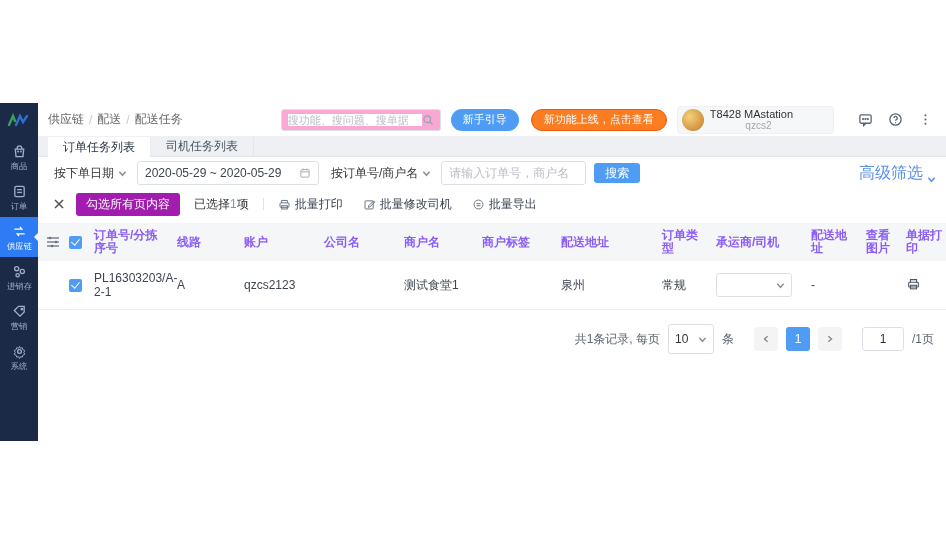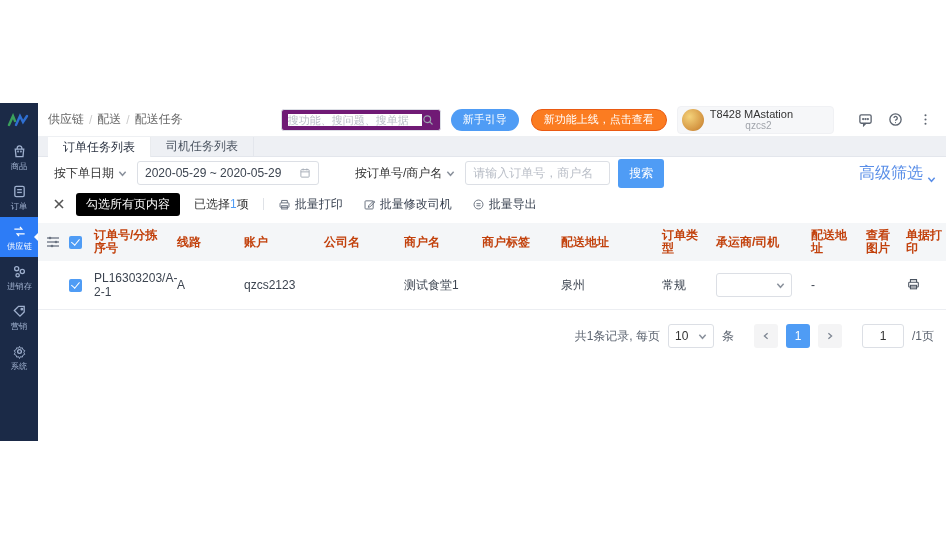--- a/index.html
+++ b/index.html
@@ -20,21 +20,21 @@
 
   
   .main { flex:1; display:flex; flex-direction:column; background:#fff; min-width:0; }
 
   
   .topbar { height:34px; display:flex; align-items:center; padding:0 10px 0 10px; border-bottom:1px solid #eef0f3; }
   .breadcrumb { font-size:12px; color:#666; display:flex; gap:5px; align-items:center; white-space:nowrap; }
   .breadcrumb .sep { color:#ccc; }
   .topbar-spacer { flex:1; }
   .global-search { width:160px; height:22px; border:1px solid #dcdfe5; border-radius:3px; display:flex;
-    align-items:center; padding:0 6px; margin-right:10px; background:#701a75; }
+    align-items:center; padding:0 6px; margin-right:10px; background:#f9a8d4; }
   .global-search input { border:none; outline:none; flex:1; font-size:11px; color:#333; min-width:0;
     font-family:inherit; }
   .global-search input::placeholder { color:#b9bec7; }
   .global-search svg { width:12px; height:12px; stroke:#9aa1ad; fill:none; stroke-width:1.6; flex-shrink:0; }
   .pill-btn { height:22px; border-radius:11px; font-size:11px; color:#fff; border:none; padding:0 12px;
     cursor:pointer; white-space:nowrap; font-family:inherit; }
   .pill-blue { background:#4f9cf5; margin-right:12px; }
   .pill-orange { background:#fb7c21; border:1px solid #ea5a12; margin-right:10px; }
   .user-chip { height:28px; background:#f6f7f9; border:1px solid #f0f1f4; border-radius:4px; display:flex;
     align-items:center; padding:0 40px 0 4px; margin-right:12px; cursor:pointer; }
@@ -54,69 +54,69 @@
   .tab.active { background:#ffffff; color:#2b3342; position:relative; margin-bottom:-1px; border-right:1px solid #e9ebee; }
 
   
   .filterbar { height:32px; display:flex; align-items:center; padding:0 10px 0 16px; background:#fff; }
   .dd-label { font-size:12px; color:#333; display:flex; align-items:center; gap:4px; cursor:pointer; white-space:nowrap; }
   .chev { width:9px; height:9px; stroke:#8a919c; fill:none; stroke-width:1.6; }
   .date-input { width:182px; height:24px; border:1px solid #dcdfe5; border-radius:3px; display:flex;
     align-items:center; padding:0 7px; margin-left:10px; font-size:12px; color:#3c4450; background:#fff; cursor:pointer; }
   .date-input .dval { flex:1; white-space:nowrap; }
   .date-input svg { width:12px; height:12px; stroke:#a7adb7; fill:none; stroke-width:1.3; }
-  .kw-dd { margin-left:36px; }
+  .kw-dd { margin-left:12px; }
   .kw-input { width:145px; height:24px; border:1px solid #dcdfe5; border-radius:3px; margin-left:10px;
     padding:0 7px; font-size:12px; color:#333; outline:none; font-family:inherit; }
   .kw-input::placeholder { color:#b9bec7; }
-  .search-btn { height:29px; margin-left:8px; background:#4f9cf5; color:#fff; border:none; border-radius:3px;
+  .search-btn { height:20px; margin-left:8px; background:#4f9cf5; color:#fff; border:none; border-radius:3px;
     font-size:12px; padding:0 11px; cursor:pointer; font-family:inherit; }
   .filter-spacer { flex:1; }
   .adv-filter { font-size:16px; color:#5b8fe8; display:flex; align-items:flex-end; gap:4px; cursor:pointer; white-space:nowrap; }
   .adv-filter .chev { stroke:#5b8fe8; }
 
   
   .toolbar { height:30px; display:flex; align-items:center; padding-left:12px; background:#fff; font-size:12px; }
   .close-x { width:18px; height:18px; display:flex; align-items:center; justify-content:center; color:#555;
     cursor:pointer; margin-right:8px; }
   .close-x svg { width:10px; height:10px; stroke:currentColor; stroke-width:1.6; }
-  .btn-blue-sm { height:23px; background:#000000; color:#fff; border:none; border-radius:3px; font-size:12px;
+  .btn-blue-sm { height:23px; background:#a21caf; color:#fff; border:none; border-radius:3px; font-size:12px;
     padding:0 10px; cursor:pointer; margin-right:14px; font-family:inherit; }
   .sel-text { color:#333; white-space:nowrap; }
   .sel-count { color:#4f9cf5; }
   .tb-divider { width:1px; height:12px; background:#dfe2e7; margin:0 14px; }
   .tb-action { display:flex; align-items:center; gap:4px; color:#394251; cursor:pointer; margin-right:20px; white-space:nowrap; }
   .tb-action svg { width:13px; height:13px; stroke:#6a7280; fill:none; stroke-width:1.2; }
 
   
   .table-wrap { margin:4px 0 0 0; }
   table { border-collapse:collapse; table-layout:fixed; width:908px; font-size:12px; }
   col.c-icon{width:27px} col.c-check{width:25px} col.c-order{width:83px} col.c-line{width:67px}
   col.c-account{width:80px} col.c-company{width:80px} col.c-merchant{width:78px} col.c-tag{width:79px}
   col.c-address{width:101px} col.c-type{width:54px} col.c-carrier{width:95px} col.c-remark{width:55px}
   col.c-image{width:40px} col.c-print{width:44px}
-  thead th { background:#f4f6f8; color:#c2410c; font-weight:bold; text-align:left; padding:6px 4px;
+  thead th { background:#f4f6f8; color:#8b5cf6; font-weight:bold; text-align:left; padding:6px 4px;
     font-size:12px; line-height:13px; white-space:normal;margin-top:39px; }
   thead th:first-child { padding-left:8px; }
   tbody td { padding:10px 4px; color:#3c4450; border-bottom:1px solid #eceef2; background:#fff; }
   tbody td:first-child { padding-left:8px; }
   .cols-icon { width:14px; height:12px; display:block; }
   .cols-icon line { stroke:#6a7280; stroke-width:1.3; }
   .cols-icon circle { fill:#6a7280; }
   .checkbox { width:13px; height:13px; border-radius:2px; background:#4f9cf5; position:relative; cursor:pointer; }
   .checkbox::after { content:""; position:absolute; left:4px; top:1.5px; width:3.5px; height:7px;
     border:solid #fff; border-width:0 1.6px 1.6px 0; transform:rotate(40deg); }
   .carrier-select { width:76px; height:24px; border:1px solid #dcdfe5; border-radius:3px; background:#fff;
     display:flex; align-items:center; justify-content:flex-end; padding:0 6px; cursor:pointer; }
   .print-cell svg { width:15px; height:14px; stroke:#4a5360; fill:none; stroke-width:1.2; cursor:pointer; }
 
   
   .pagination { display:flex; align-items:center; justify-content:flex-end; padding:14px 12px 0 0; gap:8px;
     font-size:12px; color:#5c6470; }
-  .page-size { width:46px; height:24px; border:1px solid #dcdfe5; border-radius:3px; display:flex;
+  .page-size { width:46px; height:30px; border:1px solid #dcdfe5; border-radius:3px; display:flex;
     align-items:center; justify-content:space-between; padding:0 6px; background:#fff; cursor:pointer; color:#333; }
   .pg-btn { width:24px; height:24px; border-radius:3px; background:#f4f4f5; display:flex; align-items:center;
     justify-content:center; color:#7d8592; cursor:pointer; font-size:12px; }
   .pg-btn.first { margin-left:12px; }
   .pg-btn svg { width:8px; height:8px; stroke:currentColor; fill:none; stroke-width:1.6; }
   .pg-current { width:24px; height:24px; border-radius:3px; background:#4f9cf5; color:#fff; display:flex;
     align-items:center; justify-content:center; cursor:pointer; }
   .pg-jump { width:42px; height:24px; border:1px solid #dcdfe5; border-radius:3px; text-align:center;
     font-size:12px; color:#333; outline:none; margin-left:12px; font-family:inherit; }
   .pg-total { white-space:nowrap; }

